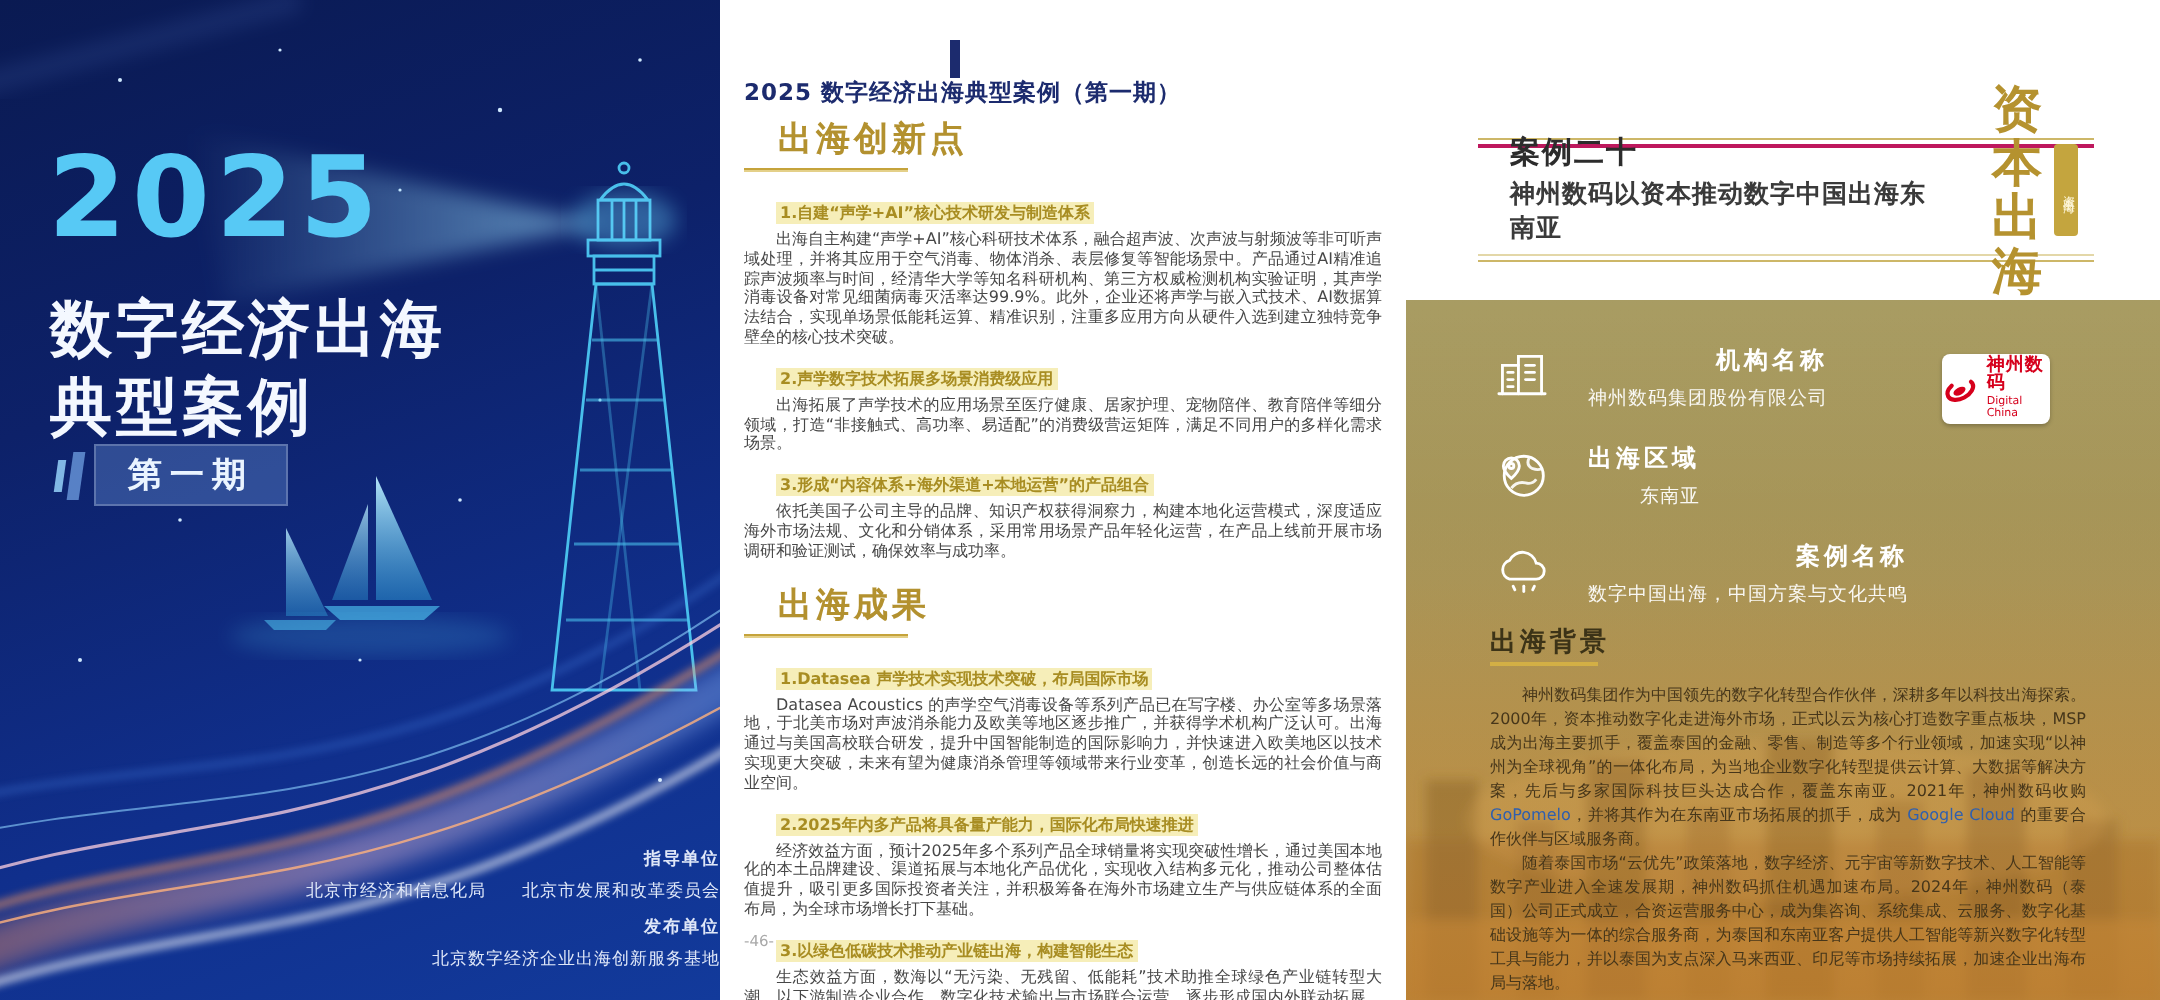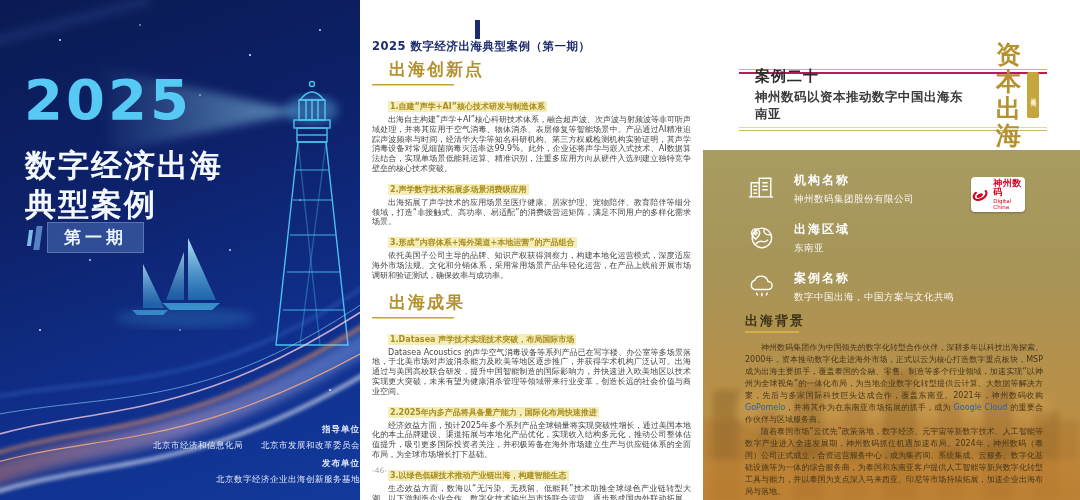--- a/index.html
+++ b/index.html
@@ -47,21 +47,21 @@
   .mode-text{font-size:25px;font-weight:bold;color:#b5922f;line-height:1.08;letter-spacing:2px;text-align:right;}
   .mode-badge{width:13px;height:46px;background:#c4a53e;border-radius:2px;margin-left:4px;
     display:flex;align-items:center;justify-content:center;}
   .mode-badge span{writing-mode:vertical-rl;font-size:6px;color:#fdf6da;letter-spacing:1px;}
 
   .goldpanel{position:absolute;left:703px;top:150px;width:377px;height:350px;overflow:hidden;
     background:linear-gradient(180deg,#a39659 0%,#a89558 40%,#b3914c 68%,#bd8f43 100%);}
   .gp-overlay{position:absolute;left:0;top:0;width:100%;height:100%;
     background:linear-gradient(180deg,rgba(255,255,255,.06) 0%,rgba(0,0,0,0) 30%,rgba(201,140,60,.25) 75%,rgba(186,117,40,.45) 100%);}
   .info-rows{position:absolute;left:42px;top:22px;width:300px;}
-  .info-row{display:flex;margin-bottom:15px;}
+  .info-row{display:flex;margin-bottom:15px;text-align:right;}
   .info-icon{width:32px;height:32px;flex:0 0 32px;margin-right:17px;}
   .info-label{font-size:12px;font-weight:bold;color:#ffffff;letter-spacing:2px;}
   .info-value{font-size:9.5px;color:rgba(255,255,255,.93);margin-top:4px;letter-spacing:.5px;}
   .dc-logo{position:absolute;left:268px;top:27px;width:54px;height:35px;background:#ffffff;border-radius:4px;
     display:flex;align-items:center;justify-content:center;box-shadow:0 1px 2px rgba(0,0,0,.25);}
   .dc-logo-text{margin-left:4px;line-height:1;}
   .dc-cn{font-size:9px;font-weight:bold;color:#d6001c;letter-spacing:.5px;}
   .dc-en{font-size:5.5px;color:#d6001c;margin-top:2px;}
   .bg-title{position:absolute;left:42px;top:162px;font-size:13px;font-weight:bold;color:#3c3317;letter-spacing:2px;}
   .bg-rule{position:absolute;left:42px;top:181px;width:54px;height:2px;background:#d3af45;}

